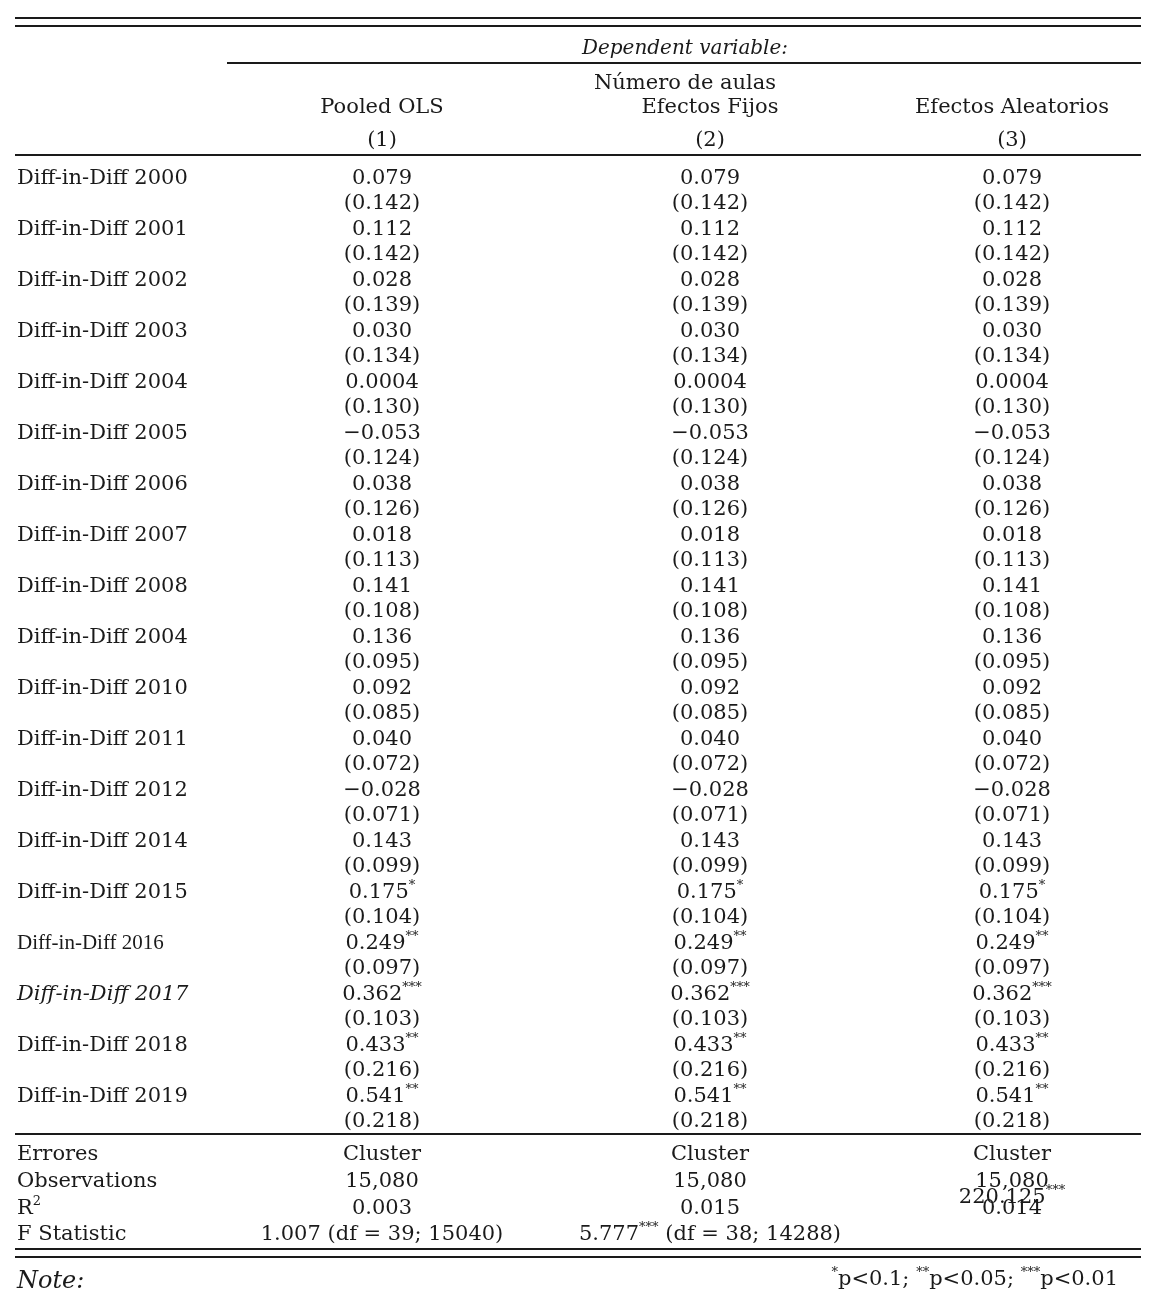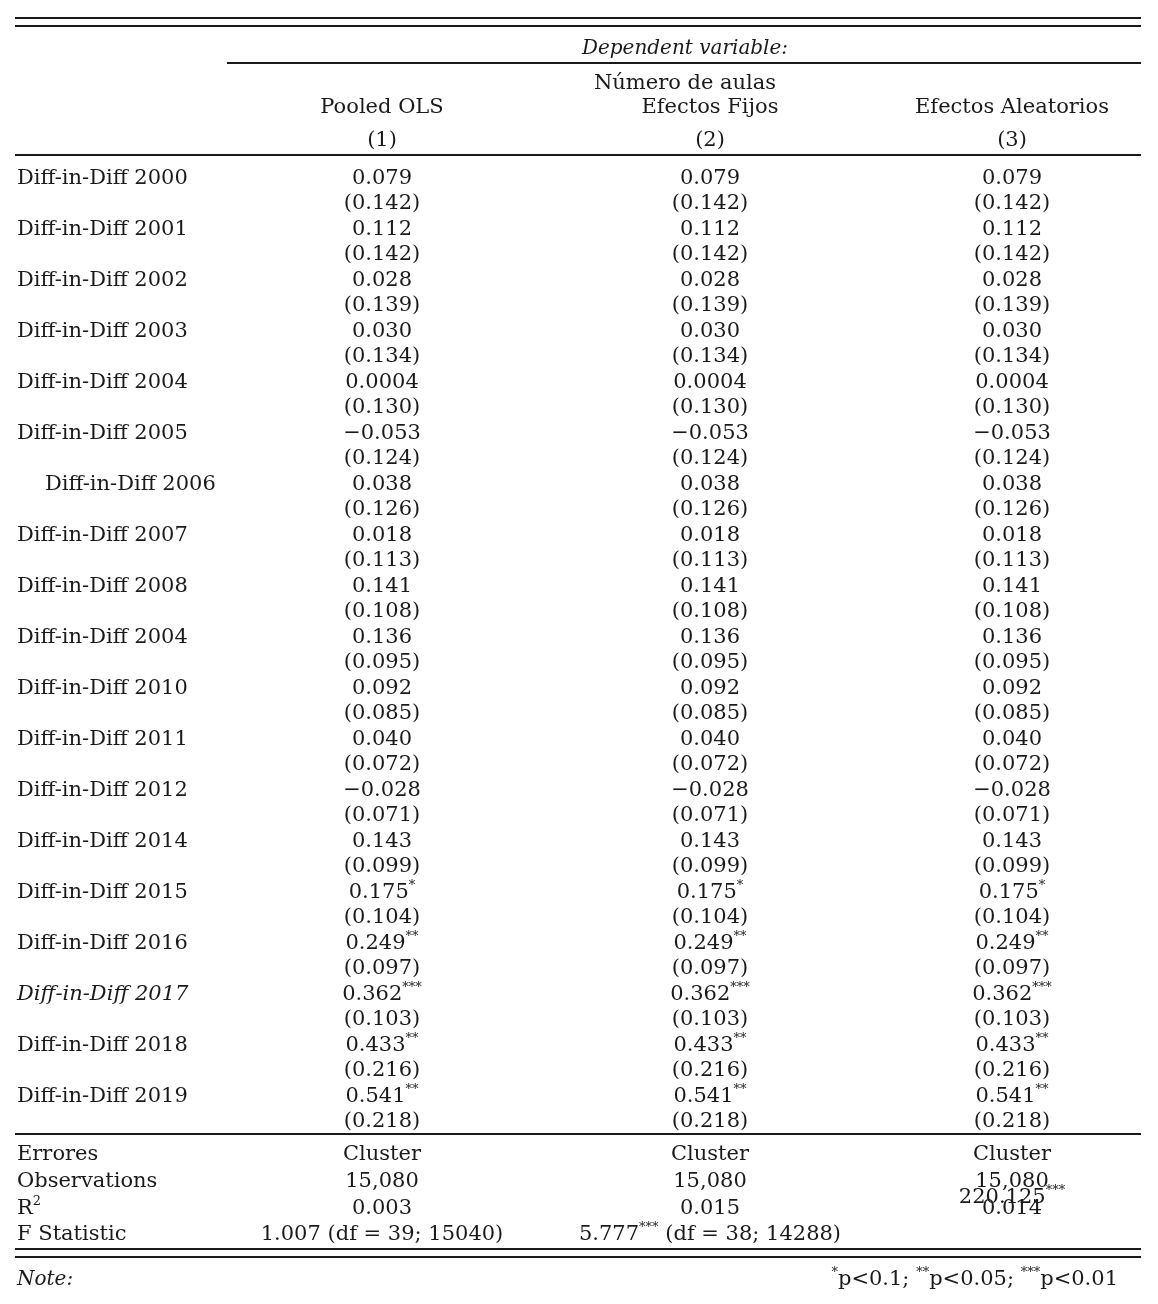--- a/index.html
+++ b/index.html
@@ -76,21 +76,21 @@
     <div class="txt c col2" style="top: 396px;">(0.130)</div>
     <div class="txt c col3" style="top: 371px;"><span>0.0004</span><sup></sup></div>
     <div class="txt c col3" style="top: 396px;">(0.130)</div>
     <div class="txt lab" style="top: 422px;">Diff-in-Diff 2005</div>
     <div class="txt c col1" style="top: 422px;"><span>−0.053</span><sup></sup></div>
     <div class="txt c col1" style="top: 447px;">(0.124)</div>
     <div class="txt c col2" style="top: 422px;"><span>−0.053</span><sup></sup></div>
     <div class="txt c col2" style="top: 447px;">(0.124)</div>
     <div class="txt c col3" style="top: 422px;"><span>−0.053</span><sup></sup></div>
     <div class="txt c col3" style="top: 447px;">(0.124)</div>
-    <div class="txt lab" style="top: 473px; margin-left: 28px;">Diff-in-Diff 2006</div>
+    <div class="txt lab" style="top: 473px;">Diff-in-Diff 2006</div>
     <div class="txt c col1" style="top: 473px;"><span>0.038</span><sup></sup></div>
     <div class="txt c col1" style="top: 498px;">(0.126)</div>
     <div class="txt c col2" style="top: 473px;"><span>0.038</span><sup></sup></div>
     <div class="txt c col2" style="top: 498px;">(0.126)</div>
     <div class="txt c col3" style="top: 473px;"><span>0.038</span><sup></sup></div>
     <div class="txt c col3" style="top: 498px;">(0.126)</div>
     <div class="txt lab" style="top: 524px;">Diff-in-Diff 2007</div>
     <div class="txt c col1" style="top: 524px;"><span>0.018</span><sup></sup></div>
     <div class="txt c col1" style="top: 549px;">(0.113)</div>
     <div class="txt c col2" style="top: 524px;"><span>0.018</span><sup></sup></div>
@@ -139,21 +139,21 @@
     <div class="txt c col2" style="top: 855px;">(0.099)</div>
     <div class="txt c col3" style="top: 830px;"><span>0.143</span><sup></sup></div>
     <div class="txt c col3" style="top: 855px;">(0.099)</div>
     <div class="txt lab" style="top: 881px;">Diff-in-Diff 2015</div>
     <div class="txt c col1" style="top: 881px;"><span>0.175</span><sup>*</sup></div>
     <div class="txt c col1" style="top: 906px;">(0.104)</div>
     <div class="txt c col2" style="top: 881px;"><span>0.175</span><sup>*</sup></div>
     <div class="txt c col2" style="top: 906px;">(0.104)</div>
     <div class="txt c col3" style="top: 881px;"><span>0.175</span><sup>*</sup></div>
     <div class="txt c col3" style="top: 906px;">(0.104)</div>
-    <div class="txt lab" style="top: 932px;">Diff-in-Diff 2016</div>
+    <div class="txt lab" style="top: 932px; font-family: Liberation Serif, serif;">Diff-in-Diff 2016</div>
     <div class="txt c col1" style="top: 932px;"><span>0.249</span><sup>**</sup></div>
     <div class="txt c col1" style="top: 957px;">(0.097)</div>
     <div class="txt c col2" style="top: 932px;"><span>0.249</span><sup>**</sup></div>
     <div class="txt c col2" style="top: 957px;">(0.097)</div>
     <div class="txt c col3" style="top: 932px;"><span>0.249</span><sup>**</sup></div>
     <div class="txt c col3" style="top: 957px;">(0.097)</div>
     <div class="txt lab" style="top: 983px; font-style: italic;">Diff-in-Diff 2017</div>
     <div class="txt c col1" style="top: 983px;"><span>0.362</span><sup>***</sup></div>
     <div class="txt c col1" style="top: 1008px;">(0.103)</div>
     <div class="txt c col2" style="top: 983px;"><span>0.362</span><sup>***</sup></div>
@@ -199,18 +199,18 @@
   <span>(df = 39; 15040)</span>
 </div>
 <div class="txt c col2" style="top:1223px;text-align:center;">
   <span>5.777</span><sup>***</sup>
   <span>(df = 38; 14288)</span>
 </div>
 <div class="txt c col3" style="top:1186px;">
   <span>220.125</span><sup>***</sup>
 </div>
 
-<div class="txt it lab" style="top:1268px; font-size:20px;">Note:</div>
+<div class="txt it lab" style="top:1268px; font-size:24px;">Note:</div>
 <div class="txt" style="right:40px; top:1268px; font-size:21px;">
   <sup>*</sup><span>p&lt;0.1;</span>
   <sup>**</sup><span>p&lt;0.05;</span>
   <sup>***</sup><span>p&lt;0.01</span>
 </div>
 
 </body></html>

